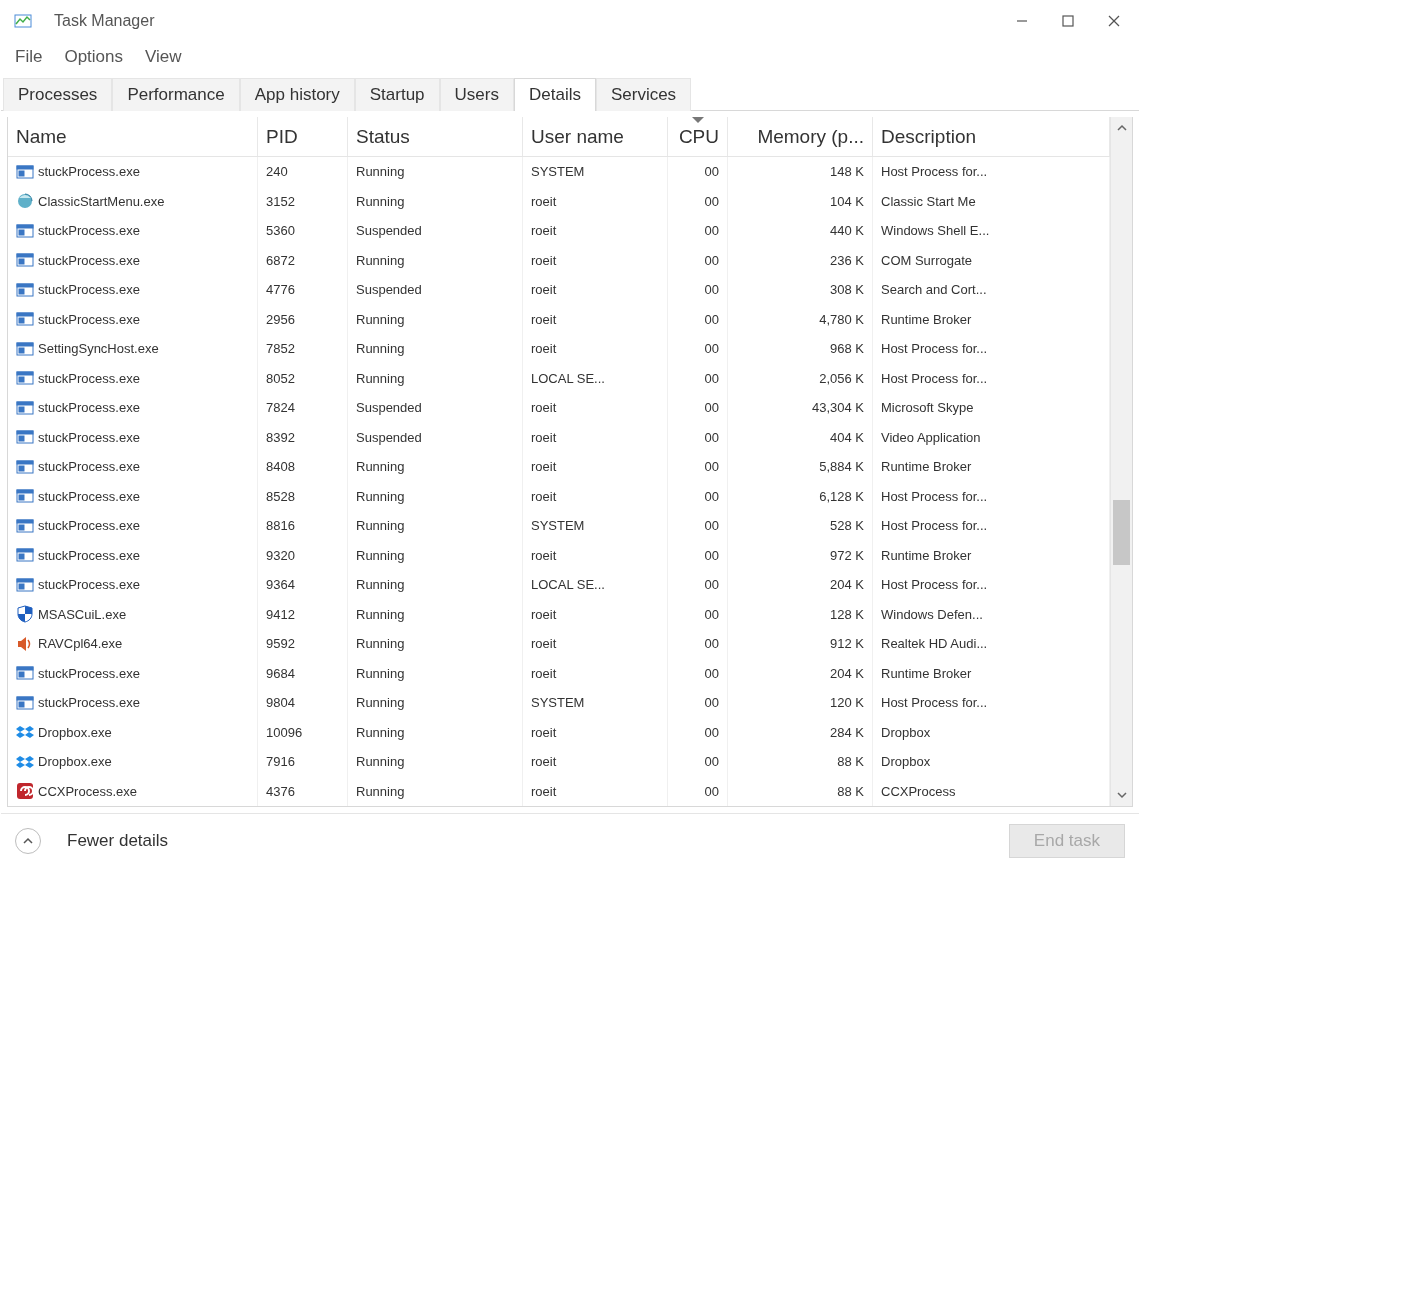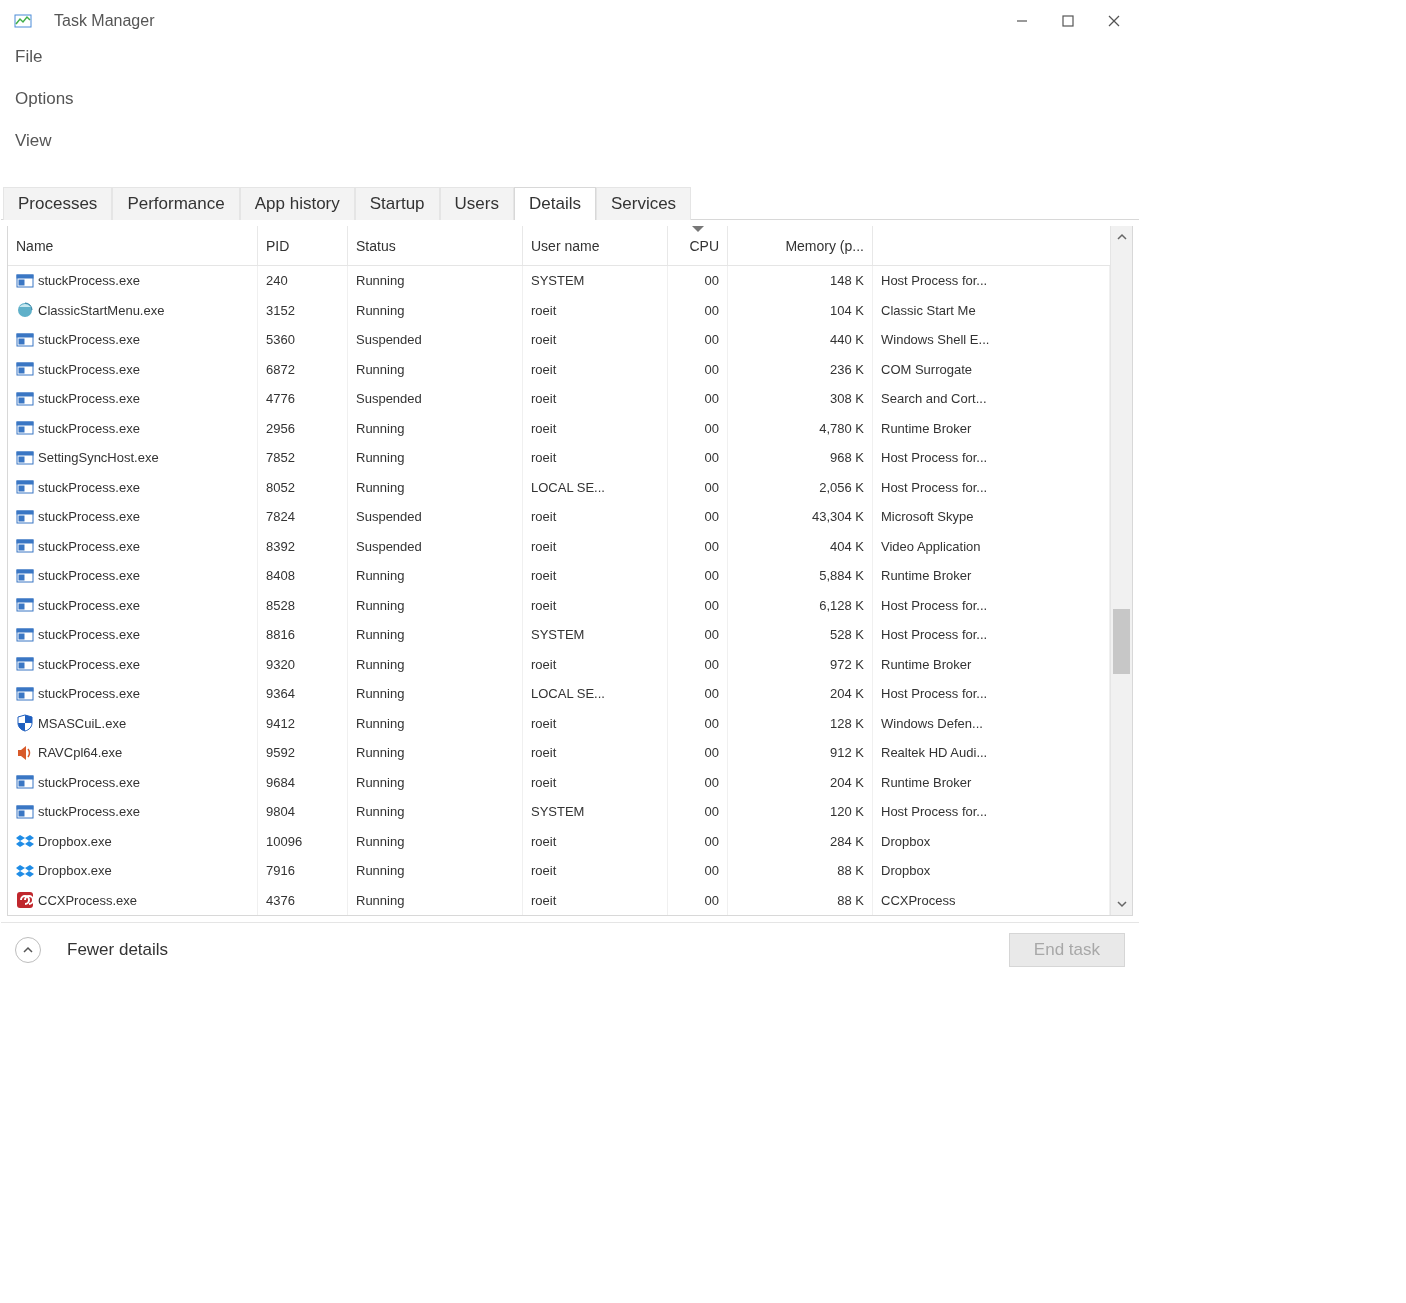--- a/index.html
+++ b/index.html
@@ -8,34 +8,34 @@
 
   
   .titlebar { display:flex; align-items:center; height:40px; padding:0 2px 0 12px;gap:13px; }
   .titlebar .app-icon { width:20px; height:20px; margin-right:8px; display:inline-flex; align-items:center; justify-content:center; }
   .titlebar .title { font-size:16px; color:#555; flex:1; }
   .win-controls { display:flex; }
   .win-btn { width:46px; height:32px; display:flex; align-items:center; justify-content:center; color:#555; }
   .win-btn svg { stroke:#555; }
 
   
-  .menubar { display:flex; gap:22px; padding:6px 14px 10px; font-size:17px; color:#555;flex-direction:column; }
+  .menubar { display:flex; gap:22px; padding:6px 14px 10px; font-size:17px; color:#555; }
   .menu-item { cursor:default; }
 
   
   .tabs-wrap { border-bottom:1px solid #d8d8d8; padding:0 2px; }
   .tabs { display:flex; }
-  .tab { padding:6px 14px; font-size:17px; color:#333; border:1px solid transparent; border-bottom:none; background:#f6f6f6; margin-right:0; position:relative; top:1px;margin-top:25px; }
+  .tab { padding:6px 14px; font-size:17px; color:#333; border:1px solid transparent; border-bottom:none; background:#f6f6f6; margin-right:0; position:relative; top:1px; }
   .tab.active { background:#fff; border-color:#d8d8d8; z-index:2; }
   .tabs .tab:not(.active) { border-color:#e5e5e5; background:#f3f3f3; }
 
   
   .table-container { display:flex; border:1px solid #d8d8d8; border-top:none; margin:6px 6px 0 6px; }
   .table-main { flex:1; }
-  .theader { display:flex; border-bottom:1px solid #e5e5e5; height:40px; align-items:stretch; font-size:14px; color:#333; }
+  .theader { display:flex; border-bottom:1px solid #e5e5e5; height:40px; align-items:stretch; font-size:19px; color:#333; }
   .th { padding:8px 8px; border-right:1px solid #e8e8e8; display:flex; align-items:center; white-space:nowrap; overflow:hidden; position:relative; }
   .th.sort::after { content:""; position:absolute; top:0; left:50%; transform:translateX(-50%); border-left:6px solid transparent; border-right:6px solid transparent; border-top:6px solid #777; }
   .col-name { width:250px; }
   .col-pid { width:90px; }
   .col-status { width:175px; }
   .col-user { width:145px; }
   .col-cpu { width:60px; justify-content:flex-end; }
   .col-mem { width:145px; justify-content:flex-end; }
   .col-desc { flex:1; }
 
@@ -114,20 +114,21 @@
 
   <div class="table-container">
     <div class="table-main">
       <div class="theader">
         <div class="th col-name">Name</div>
         <div class="th col-pid">PID</div>
         <div class="th col-status">Status</div>
         <div class="th col-user">User name</div>
         <div class="th col-cpu sort">CPU</div>
         <div class="th col-mem">Memory (p...</div>
+        <div class="th col-desc">Description</div>
       </div>
       <div class="tbody" id="tbody">
           <div class="trow">
             <div class="td col-name">
               <span class="proc-icon">
                 <svg class="ico-default" width="18" height="18" viewBox="0 0 18 18">
                   <rect x="1" y="3" width="16" height="12" stroke-width="1"></rect>
                   <rect class="bar" x="1" y="3" width="16" height="3"></rect>
                   <rect class="bar" x="3" y="8" width="5" height="5"></rect>
                 </svg>

